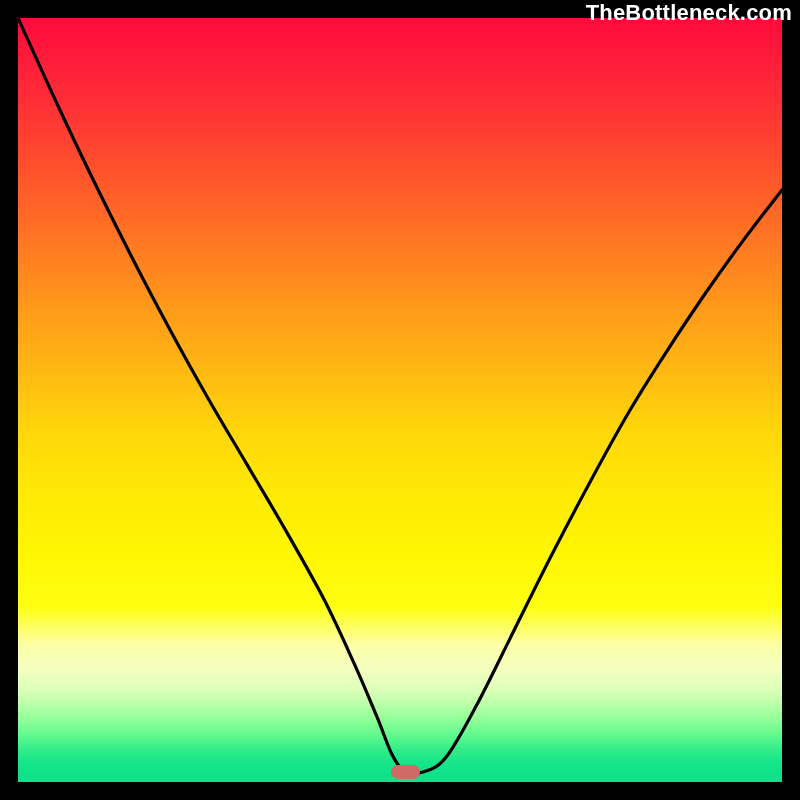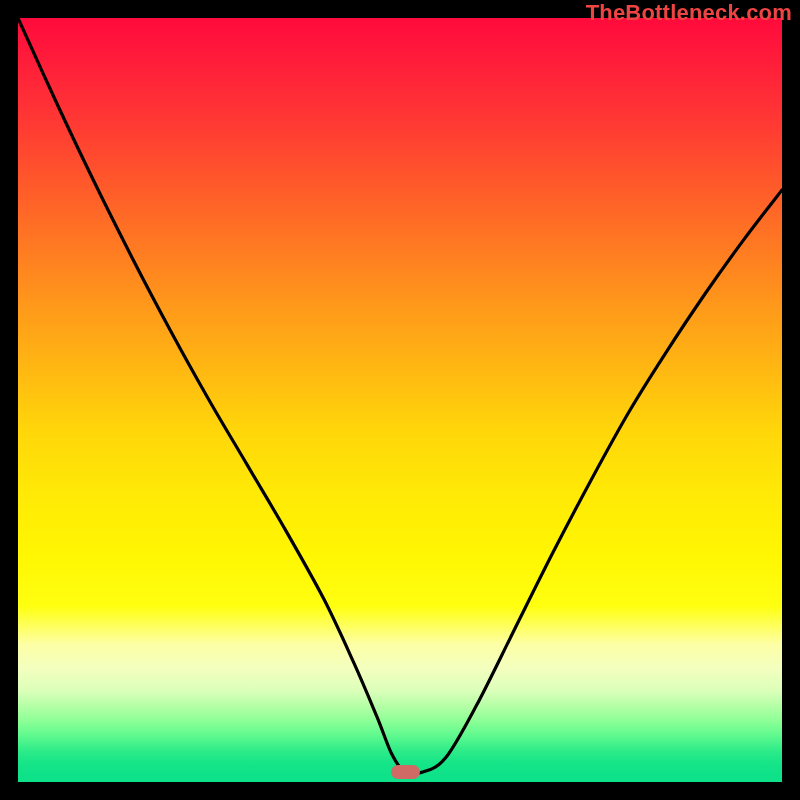--- a/index.html
+++ b/index.html
@@ -61,21 +61,21 @@
     position: absolute;
     border-radius: 999px;
     background: #cf6a64;
   }
   .watermark {
     position: absolute;
     top: 0;
     right: 8px;
     font-size: 22px;
     font-weight: 600;
-    color: #ef4444;
+    color: #ffffff;
     letter-spacing: 0.2px;
   }
 </style>
 </head>
 <body>
 
 <div class="stage">
 
   <div class="plot">
     <div class="gradient"></div>

